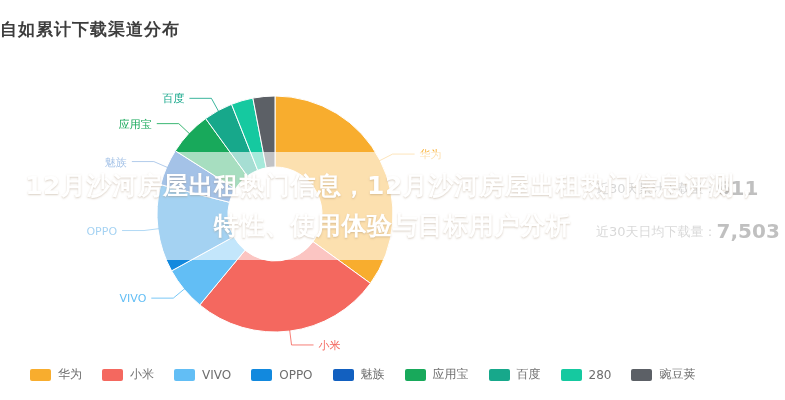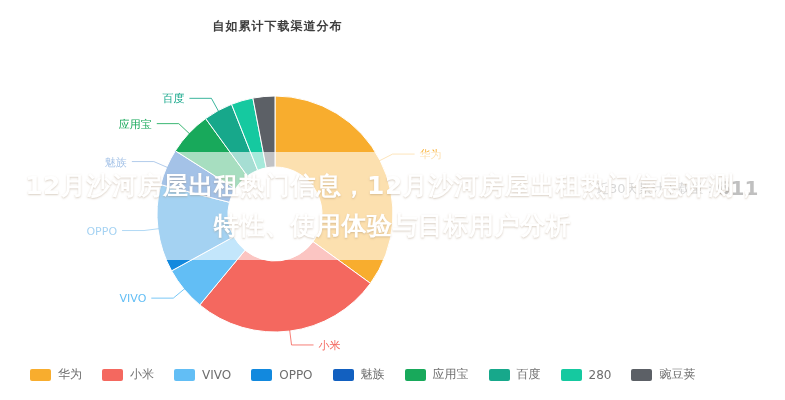--- a/index.html
+++ b/index.html
@@ -8,22 +8,21 @@
     font-family:"DejaVu Sans","Liberation Sans",sans-serif;
     background:#ffffff;
     overflow:hidden;
     position:relative;
   }
   #stage { position:relative; width:785px; height:400px; background:#fff; overflow:hidden; }
 
   
   #chart-title{
     position:absolute; left:0; top:18px; width:555px;
-    text-align:center;
-    font-size:12px; font-weight:bold; color:#3d3d3d;
+    font-size:17px; font-weight:bold; color:#3d3d3d;
     letter-spacing:1px;
   }
 
   
   #donut-wrap{ position:absolute; left:155px; top:62px; width:245px; height:300px; }
   #donut-svg{ display:block; overflow:visible; }
 
   
   .slice-label{ font-size:11px; font-family:"DejaVu Sans","Liberation Sans",sans-serif; }
 
@@ -109,20 +108,23 @@
           <text x="-28.14361059028552" y="103.57647843620899" text-anchor="end" fill="#1260C0" class="slice-label">魅族</text>
           <text x="-3.223858819626358" y="65.63978201741313" text-anchor="end" fill="#18A95B" class="slice-label">应用宝</text>
           <text x="29.408515018573482" y="40.32751823421006" text-anchor="end" fill="#17A88B" class="slice-label">百度</text>
         </g>
     </svg>
   </div>
 
   <div class="bg-stat" id="bg-stat-1">
     <span>近30天累计下载量：</span><span class="bg-num">611</span>
   </div>
+  <div class="bg-stat" id="bg-stat-2">
+    <span>近30天日均下载量：</span><span class="bg-num">7,503</span>
+  </div>
 
   <div id="overlay-band"></div>
   <div id="overlay-text">
     <span>12月沙河房屋出租热门信息，12月沙河房屋出租热门信息评测，特性、使用体验与目标用户分析</span>
   </div>
 
   <div id="legend">
       <div class="legend-item">
         <span class="legend-swatch" style="background: rgb(248, 173, 46);"></span>
         <span class="legend-label">华为</span>

